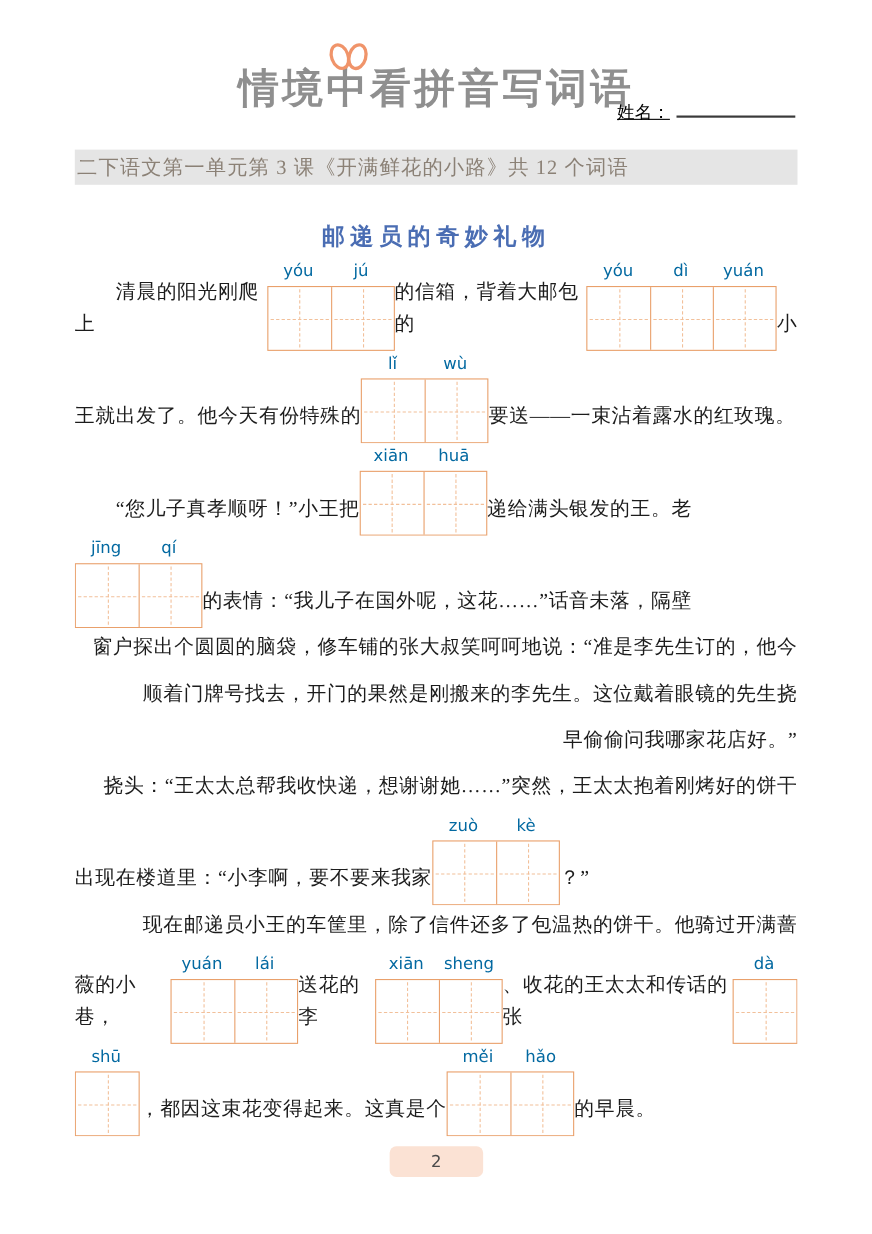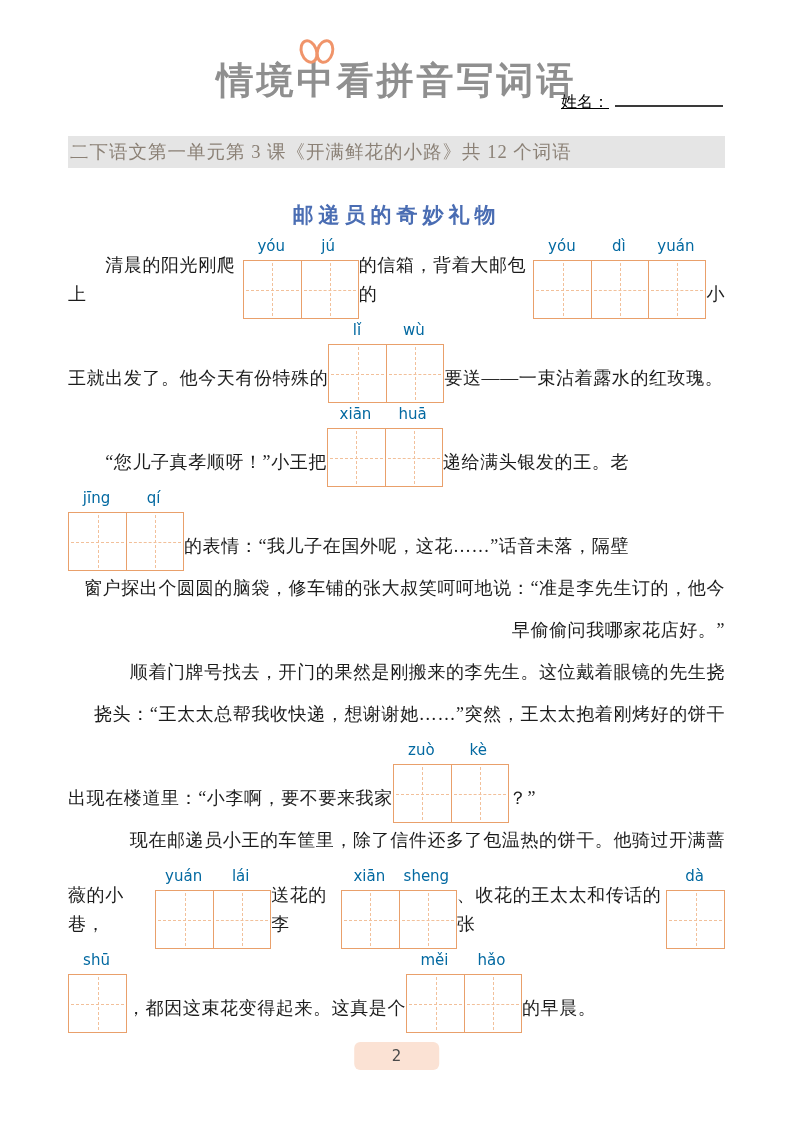--- a/index.html
+++ b/index.html
@@ -164,24 +164,24 @@
             <div class="cell"></div>
             <div class="cell"></div>
           </div>
         </div>
         <span class="body-text">的表情：“我儿子在国外呢，这花……”话音未落，隔壁</span>
       </div>
       <div class="line text-only">
         <span class="body-text">窗户探出个圆圆的脑袋，修车铺的张大叔笑呵呵地说：“准是李先生订的，他今</span>
       </div>
       <div class="line text-only">
+        <span class="body-text">　　顺着门牌号找去，开门的果然是刚搬来的李先生。这位戴着眼镜的先生挠</span>
+      </div>
+      <div class="line text-only">
         <span class="body-text">早偷偷问我哪家花店好。”</span>
-      </div>
-      <div class="line text-only">
-        <span class="body-text">　　顺着门牌号找去，开门的果然是刚搬来的李先生。这位戴着眼镜的先生挠</span>
       </div>
       <div class="line text-only">
         <span class="body-text">挠头：“王太太总帮我收快递，想谢谢她……”突然，王太太抱着刚烤好的饼干</span>
       </div>
       <div class="line">
         <span class="body-text">出现在楼道里：“小李啊，要不要来我家</span>
         <div class="word-box">
           <div class="pinyin-row">
             <span class="pinyin-syllable">zuò</span>
             <span class="pinyin-syllable">kè</span>

